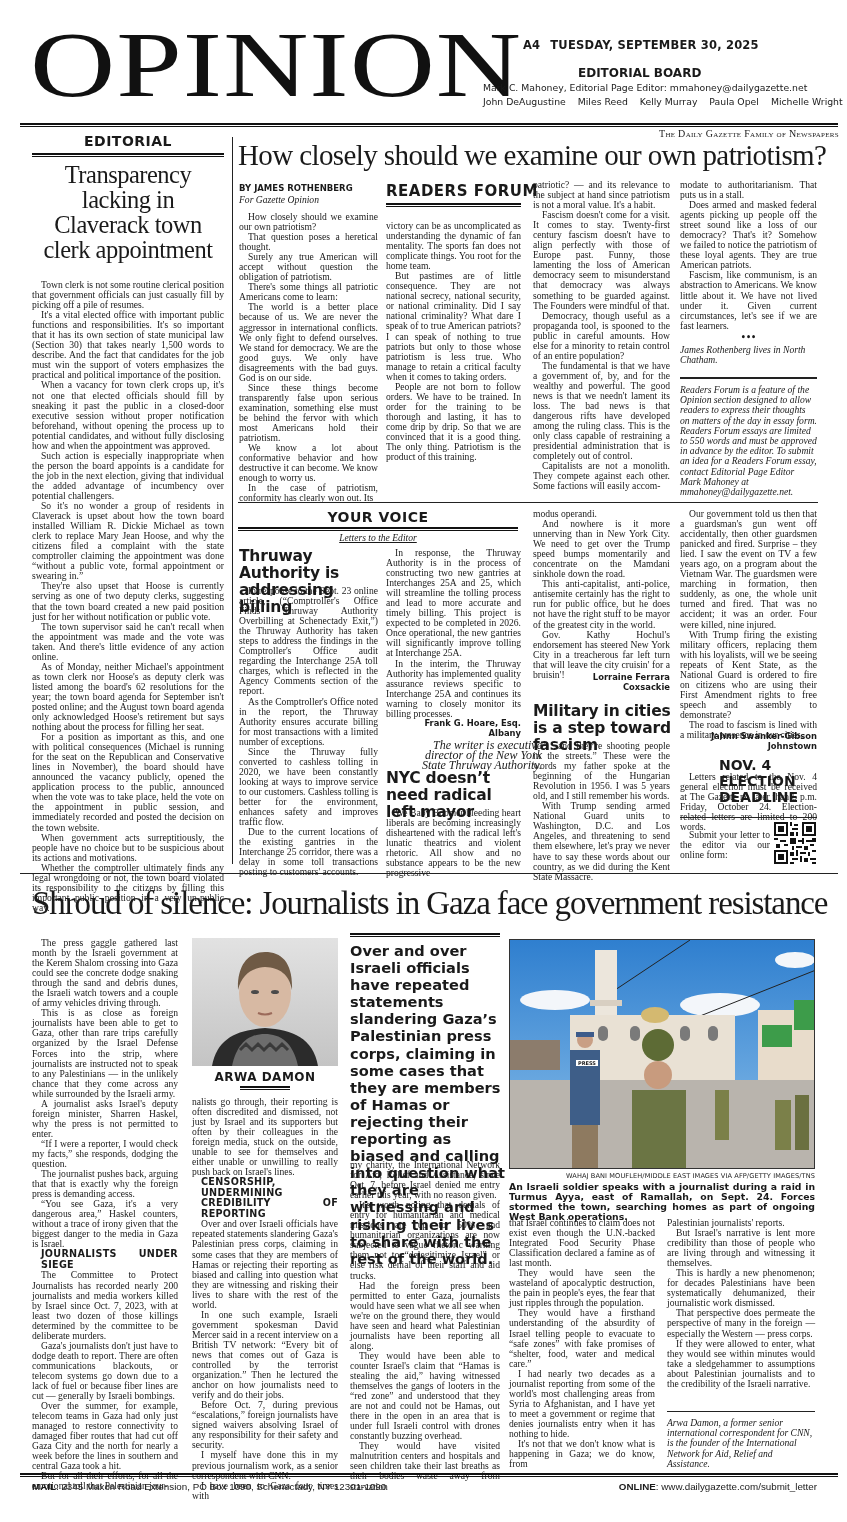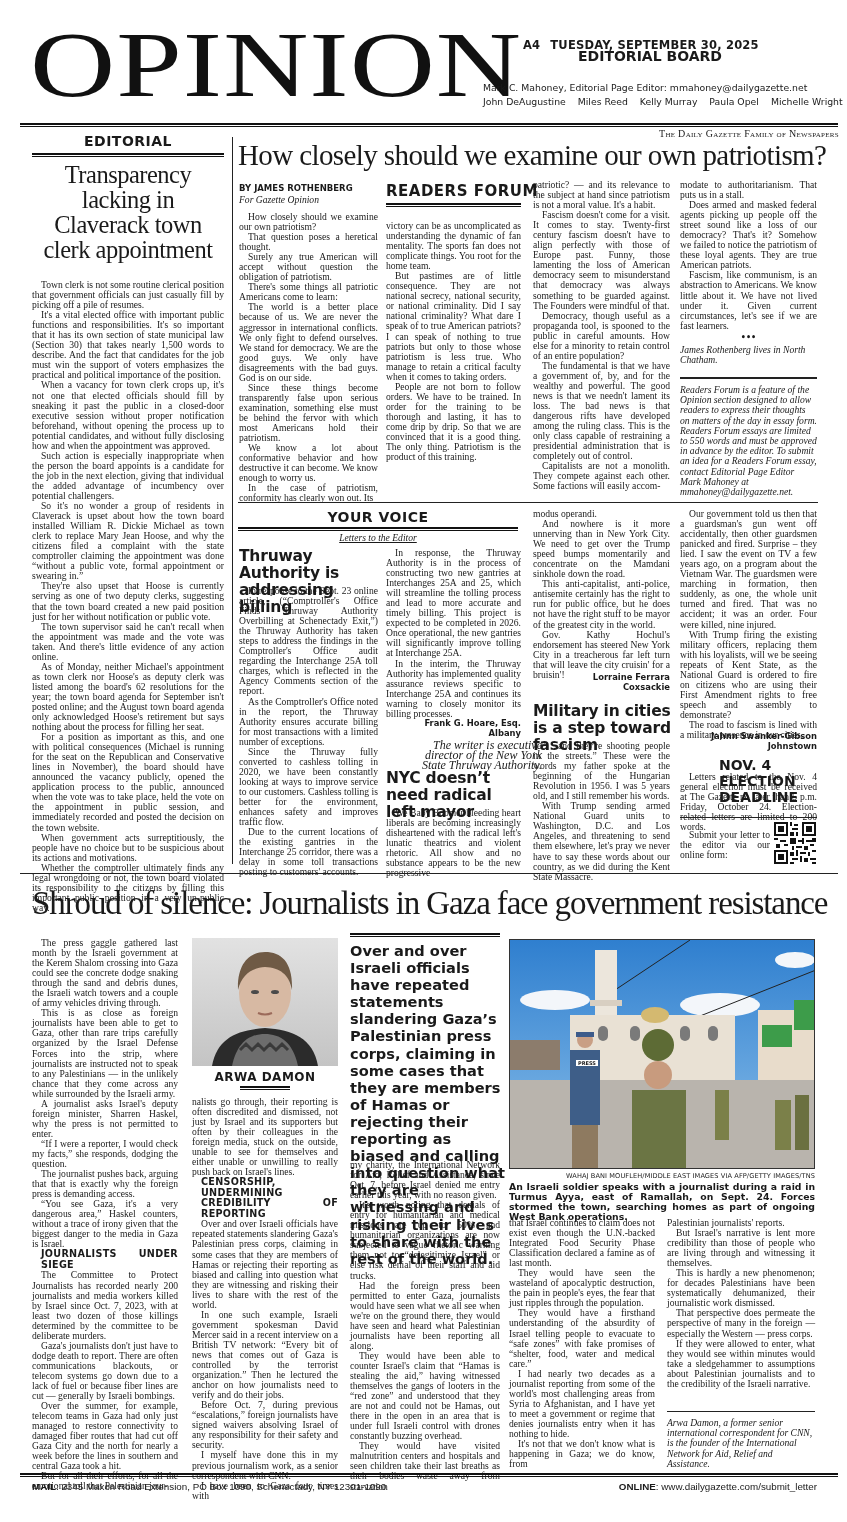--- a/index.html
+++ b/index.html
@@ -3,21 +3,21 @@
 <meta charset="utf-8">
 <style>
   * { box-sizing: border-box; margin: 0; padding: 0; }
   html, body { width: 847px; height: 1522px; background: #fff; overflow: hidden; }
   body { position: relative; color: #1a1a1a; font-family: "DejaVu Serif", serif; }
   .abs { position: absolute; }
   .masthead-title { left: 30px; top: 20px; font-family: "Liberation Serif", serif; font-size: 118px; line-height: 1; letter-spacing: 1px; transform: scaleY(0.78); transform-origin: top left; font-weight: 400; color: #111; }
   .hdr { font-family: "DejaVu Sans", sans-serif; }
   .date-line { left: 523px; top: 38px; font-size: 11.5px; font-weight: 700; letter-spacing: .2px; }
   .date-line span { margin-right: 10px; }
-  .board-title { left: 578px; top: 48px; font-size: 14px; font-weight: 700; }
+  .board-title { left: 578px; top: 66px; font-size: 12px; font-weight: 700; }
   .board-line { left: 483px; font-size: 9.3px; white-space: nowrap; }
   .board-names span { margin-right: 9px; }
   .rule-double { height: 4px; border-top: 2px solid #111; border-bottom: 1px solid #111; }
   .family-name { right: 8px; top: 128px; font-family: "Liberation Serif", serif; font-size: 10px; font-variant: small-caps; letter-spacing: .3px; }
   .section-label { font-family: "DejaVu Sans", sans-serif; font-weight: 700; font-size: 14px; text-align: center; letter-spacing: .5px; }
   .ed-head { font-family: "Liberation Serif", serif; font-size: 24.5px; line-height: 25px; text-align: center; letter-spacing: -.5px; }
   .body-text { font-family: "Liberation Serif", serif; font-size: 9.6px; line-height: 10.05px; text-align: justify; hyphens: auto; }
   .body-text p { text-indent: 9px; }
   .body-text p.noind { text-indent: 0; }
   .vline { width: 1px; background: #222; }

